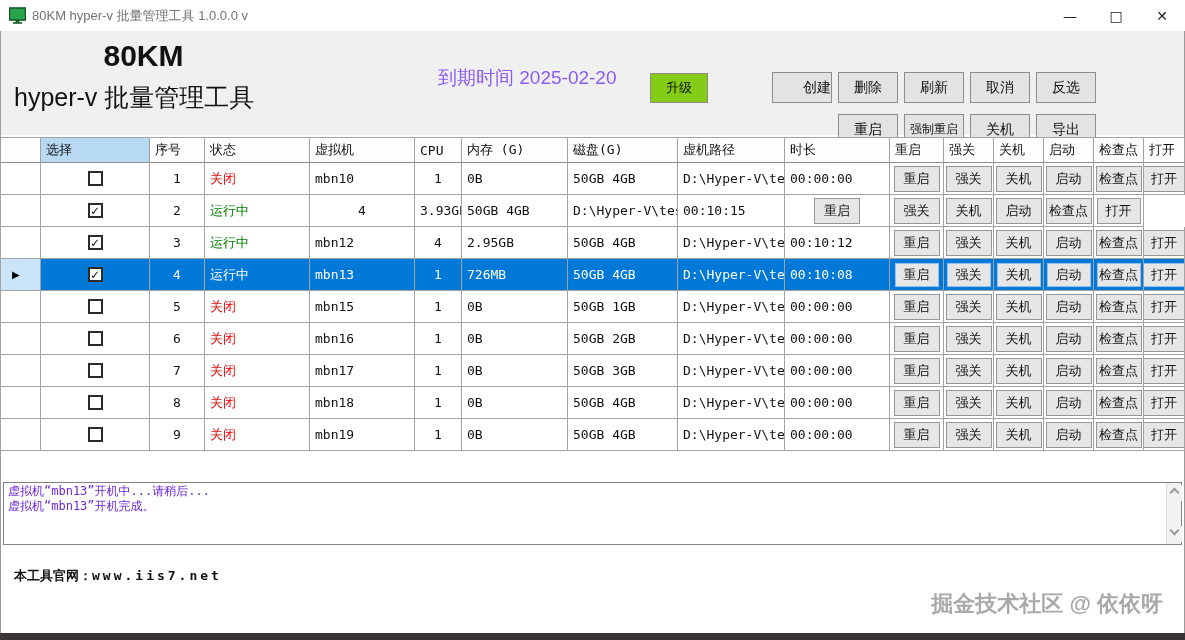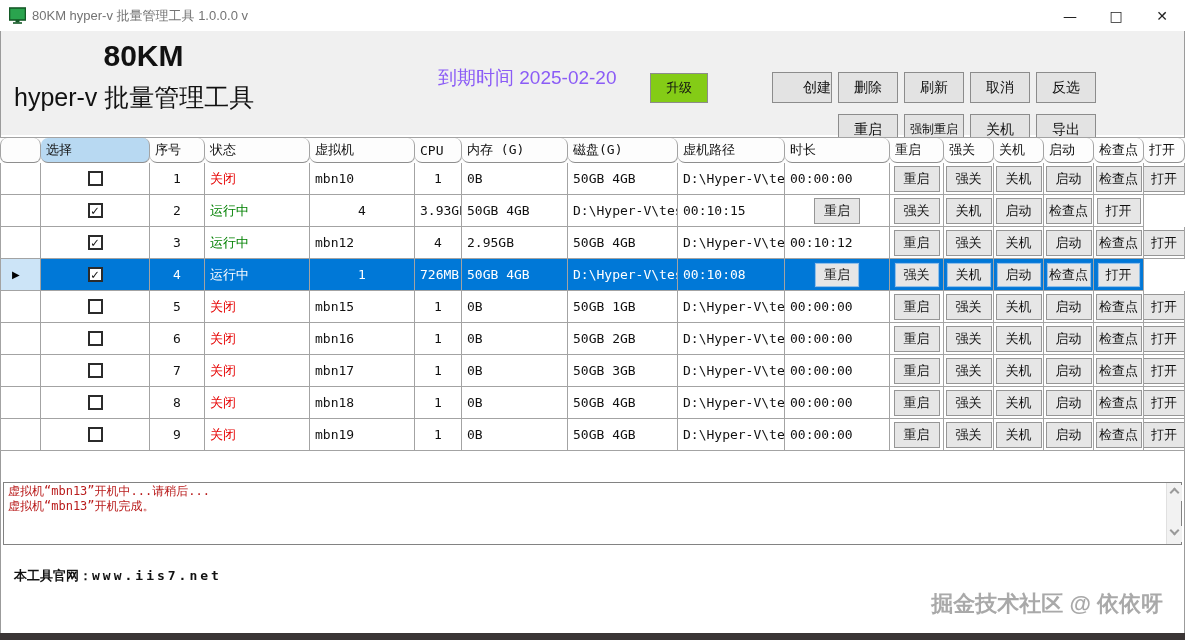--- a/index.html
+++ b/index.html
@@ -30,21 +30,21 @@
   .tb-btn { position:absolute; width:60px; height:31px; font-size:14px; }
   .tb-focus { border:2px solid #0078d7; }
 
   
   .tbl { position:absolute; left:0; top:137px; width:1185px;
          --cols:41px 109px 55px 105px 105px 47px 106px 110px 107px 105px 54px 50px 50px 50px 50px 41px;
          font-family:"DejaVu Sans Mono","Liberation Mono",monospace; }
   .thead { display:grid; grid-template-columns:var(--cols); height:26px; background:#fdfdfd;
            border-top:1px solid #a3a3a3; }
   .th { border-right:1px solid #a3a3a3; border-bottom:1px solid #8e8e8e; display:flex;
-        align-items:center; padding:0 5px; font-size:13px; color:#111; overflow:hidden; white-space:nowrap;border-radius:7px; }
+        align-items:center; padding:0 5px; font-size:13px; color:#111; overflow:hidden; white-space:nowrap; }
   .th:first-child { border-left:1px solid #a3a3a3; }
   .th-select { background:#b8d9f2; }
   .trow { display:grid; grid-template-columns:var(--cols); height:32px; background:#fff; }
   .c { border-right:1px solid #a3a3a3; border-bottom:1px solid #a3a3a3; display:flex;
        align-items:center; padding:0 5px; font-size:13px; color:#111; overflow:hidden; white-space:nowrap; }
   .c:first-child { border-left:1px solid #a3a3a3; }
   .c-sel,.c-seq,.c-cpu { justify-content:center; }
   .c-act { padding:0; justify-content:center; }
   .status-closed { color:#e60000; }
   .status-running { color:#008000; }
@@ -58,21 +58,21 @@
           padding:0; flex:0 0 auto; }
   .c-open .abtn { width:44px; }
   .trow.selected .c { background:#0078d7; color:#fff; }
   .trow.selected .c-rowhdr { background:#cce4f7; }
   .trow.selected .selarrow { visibility:visible; }
   .trow.selected .abtn { border:1px solid #0f7ad8; box-shadow:0 0 0 1px #8fc0e8 inset; }
 
   
   .log { position:absolute; left:3px; top:482px; width:1179px; height:63px; background:#fff;
          border:1px solid #828282; }
-  .logline { font:12px "DejaVu Sans Mono","Liberation Mono",monospace; color:#b91c1c;
+  .logline { font:12px "DejaVu Sans Mono","Liberation Mono",monospace; color:#6d28d9;
              padding:1px 4px 0 4px; line-height:14px; white-space:nowrap; }
   .scrollv { position:absolute; right:0; top:0; bottom:0; width:15px; background:#f2f2f2;
              border-left:1px solid #e0e0e0; }
   .sarr { position:absolute; left:0; width:15px; height:16px; background:#f2f2f2; border:0; }
   .sarr span { position:absolute; left:4px; width:7px; height:7px; border-left:2px solid #9a9a9a;
                border-top:2px solid #9a9a9a; }
   .sarr-up { top:2px; } .sarr-up span { top:4px; transform:rotate(45deg); }
   .sarr-dn { bottom:2px; } .sarr-dn span { top:1px; transform:rotate(225deg); }
 
   
@@ -249,20 +249,21 @@
     </div>
         <div class="trow selected">
       <div class="c c-rowhdr">
             <span class="selarrow">▶</span>
           </div>
       <div class="c c-sel">
             <span class="cb checked"></span>
           </div>
       <div class="c c-seq">4</div>
       <div class="c c-status status-running">运行中</div>
+      <div class="c c-vm">mbn13</div>
       <div class="c c-cpu">1</div>
       <div class="c c-mem">726MB</div>
       <div class="c c-disk">50GB 4GB</div>
       <div class="c c-path">D:\Hyper-V\tes...</div>
       <div class="c c-dur">00:10:08</div>
       <div class="c c-act">
             <button class="abtn">重启</button>
           </div>
       <div class="c c-act">
             <button class="abtn">强关</button>

